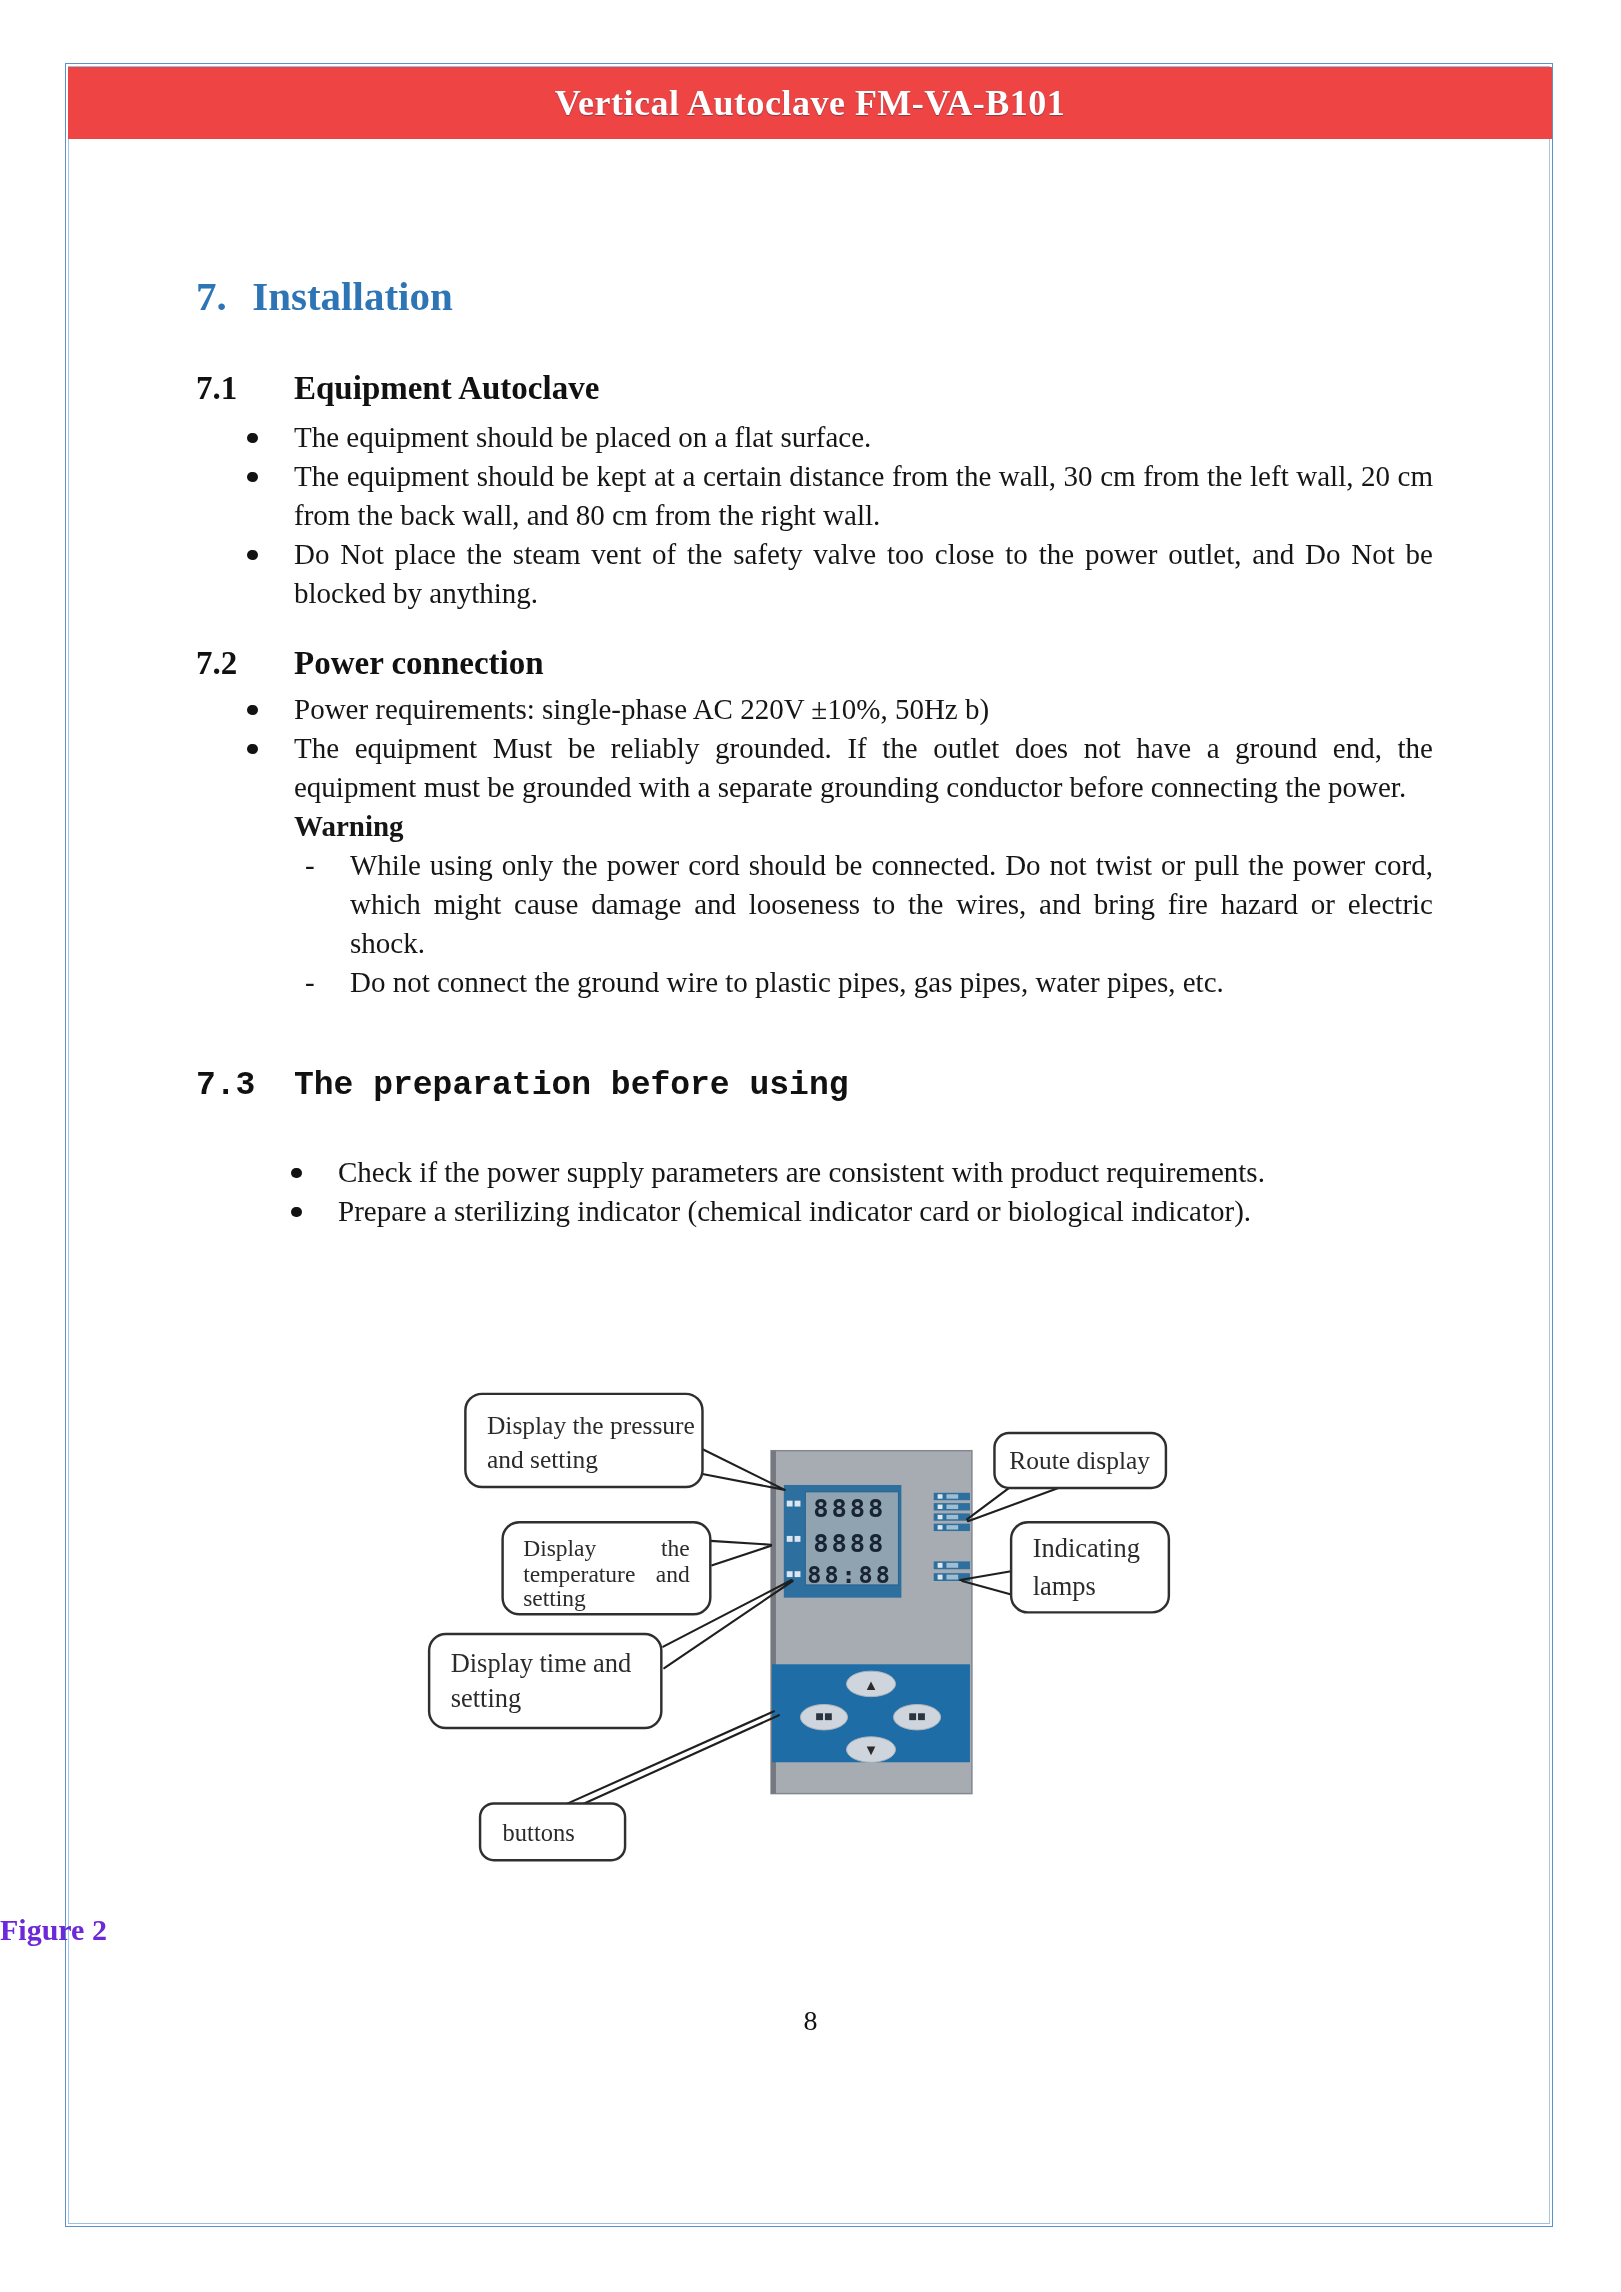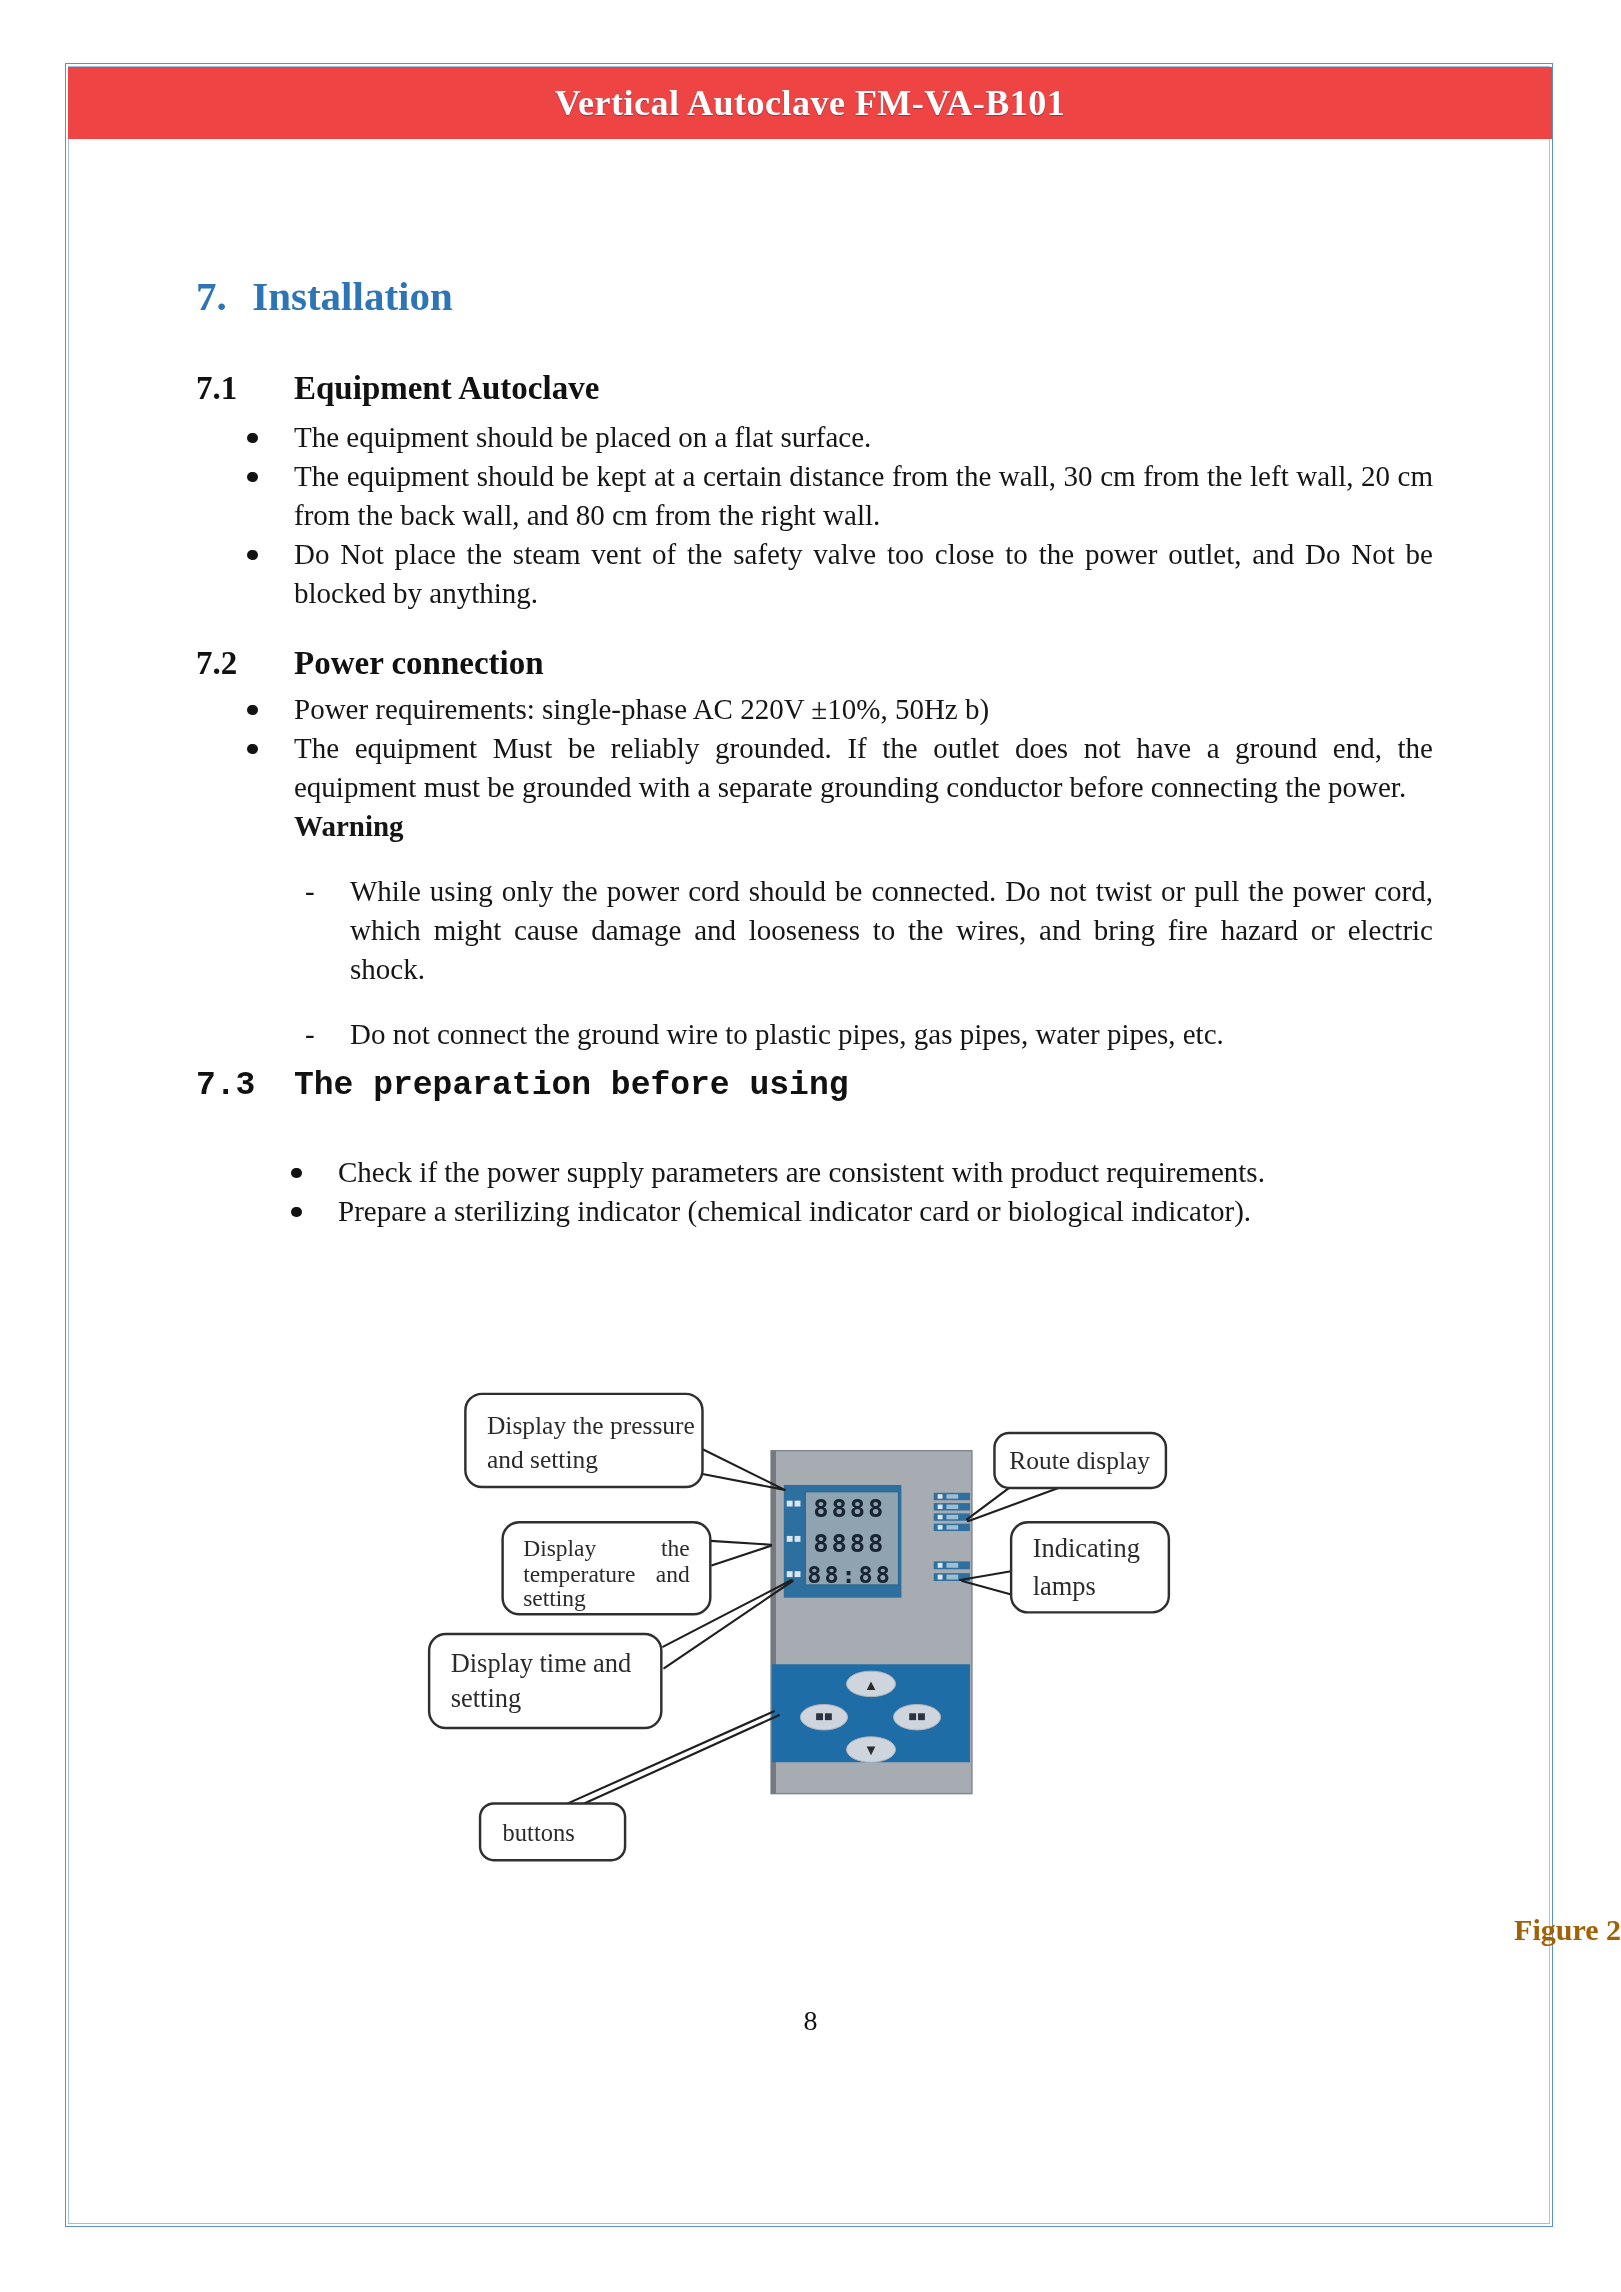--- a/index.html
+++ b/index.html
@@ -40,27 +40,27 @@
   .body-block{
     position:absolute;left:294px;width:1139px;
     font-size:29px;line-height:39px;
   }
   .body-block p{margin:0;}
   p.bullet{position:relative;text-align:justify;}
   p.bullet::before{
     content:"";position:absolute;left:-47px;top:14.7px;
     width:10.8px;height:10.8px;border-radius:50%;background:#121212;
   }
-  p.dash{position:relative;margin-left:56px !important;text-align:justify;margin-top:26px;}
+  p.dash{position:relative;margin-left:56px !important;text-align:justify;}
   p.dash::before{content:"-";position:absolute;left:-45px;top:0;}
   p.warn{font-weight:bold;}
   .fig{position:absolute;left:421px;top:1387px;width:755px;height:485px;}
   .caption{
-    position:absolute;left:0;top:1913px;width:1621px;text-align:right;
-    font-weight:bold;font-size:30px;color:#a16207;
+    position:absolute;left:0;top:1913px;width:1621px;text-align:left;
+    font-weight:bold;font-size:30px;color:#6d28d9;
   }
   .pagenum{
     position:absolute;left:0;top:2005px;width:1621px;text-align:center;
     font-size:28px;color:#111;
   }
   svg text{font-family:"Liberation Serif", serif;fill:#2b2b2b;}
   svg text.seg{font-family:"DejaVu Sans Mono", monospace;font-weight:bold;fill:#182433;letter-spacing:3px;}
 </style>
 </head>
 <body>

